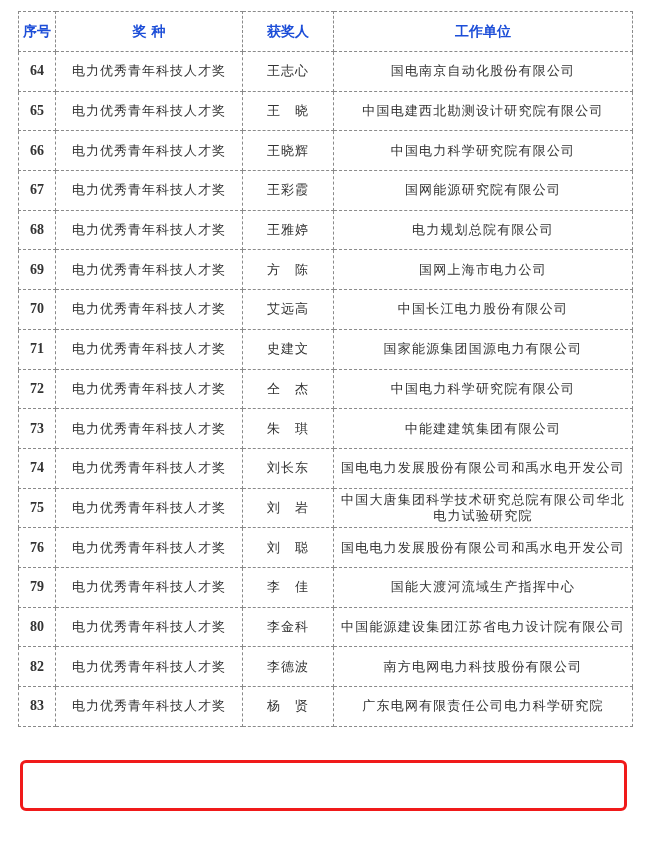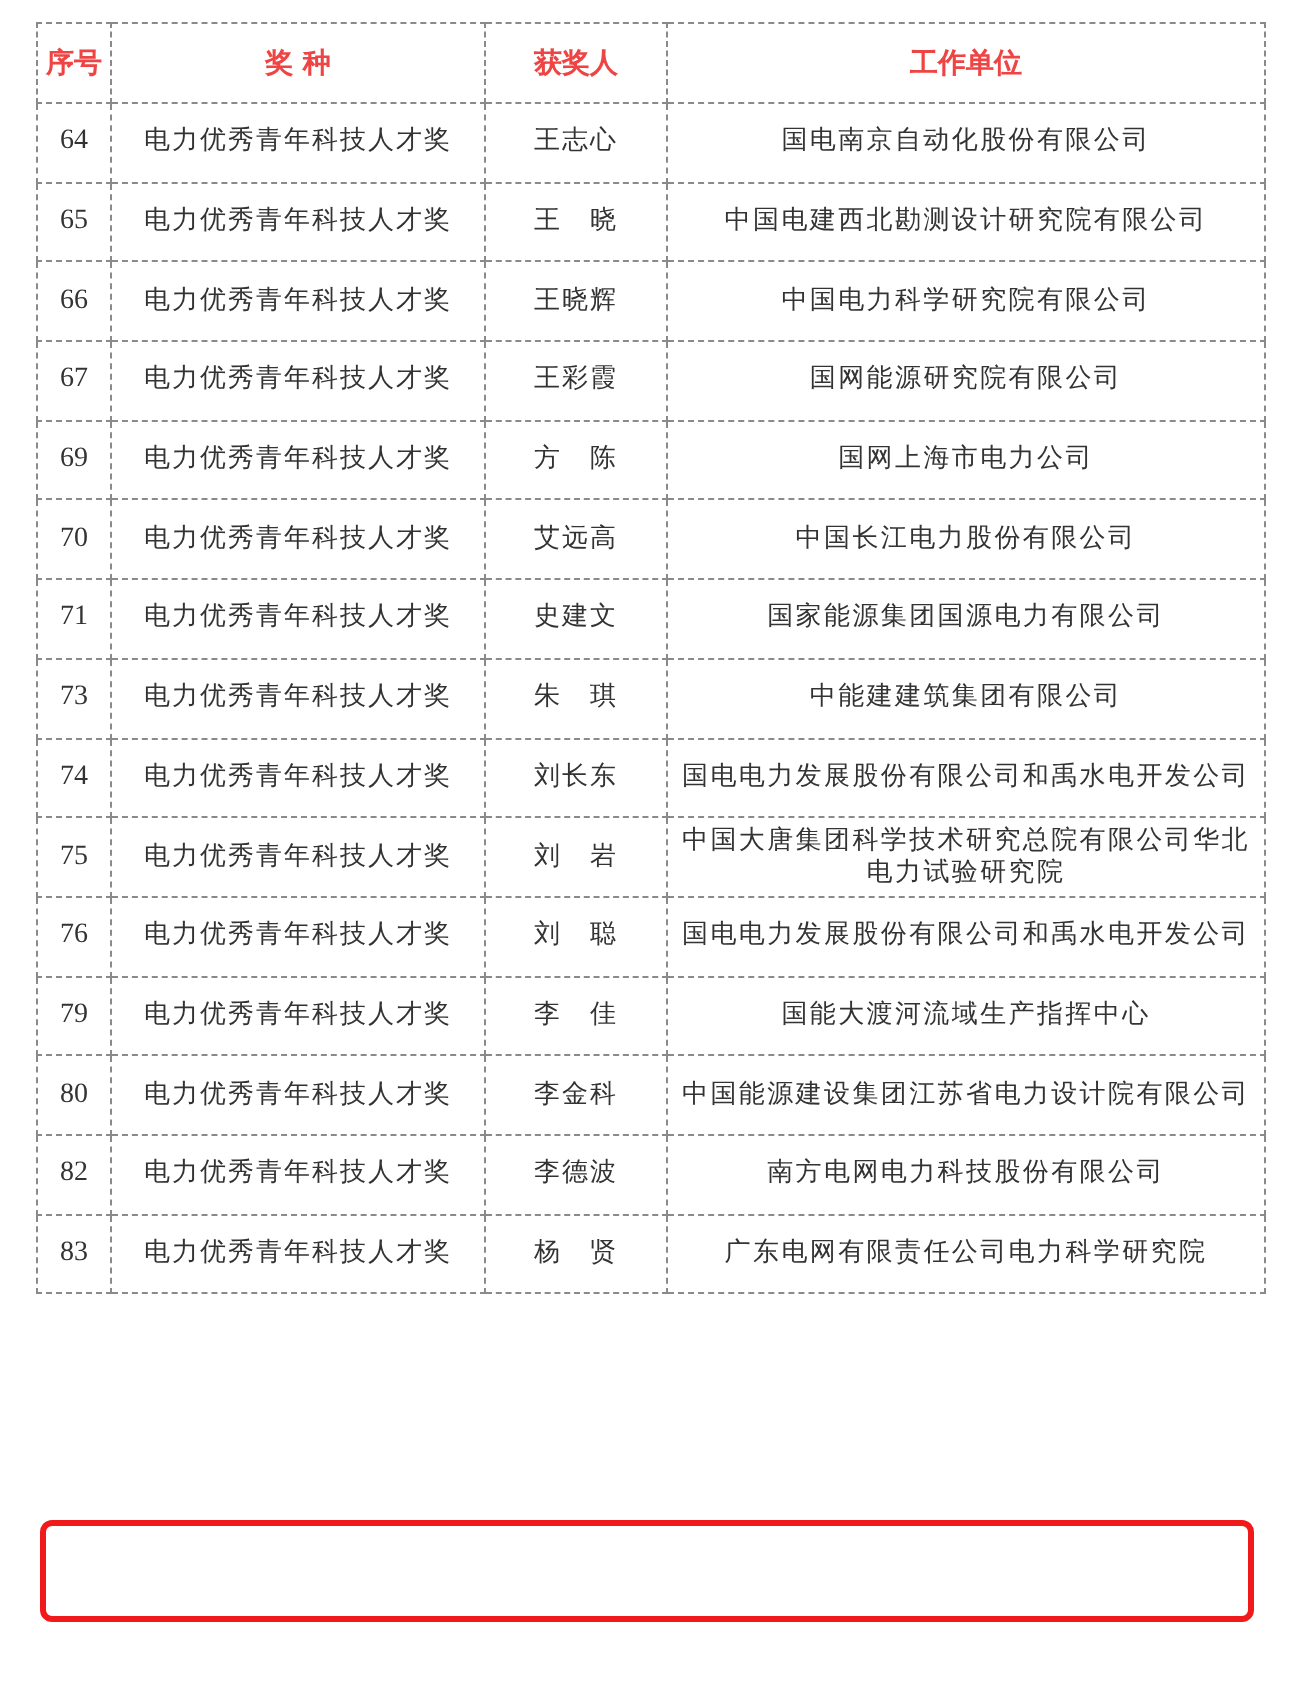--- a/index.html
+++ b/index.html
@@ -35,33 +35,34 @@
       text-align: center;
       vertical-align: middle;
       padding: 0 2px;
       overflow: hidden;
     }
     th {
       height: 39px;
       font-family: "DejaVu Sans", "Liberation Sans", sans-serif;
       font-weight: bold;
       font-size: 14px;
-      color: #ef4444;
+      color: #1d4ed8;
     }
     td {
       height: 38.7px;
       font-size: 13px;
       color: #333;
       letter-spacing: 1px;
       line-height: 16px;
     }
     td.no {
       font-family: "Liberation Serif", "DejaVu Serif", serif;
       font-size: 14px;
       letter-spacing: 0;
+      font-weight: bold;
     }
     td.name { letter-spacing: 1px; }
     td.unit { letter-spacing: 1.2px; }
     .highlight-box {
       position: absolute;
       left: 20px;
       top: 760px;
       width: 601px;
       height: 45px;
       border: 3px solid #f01a1a;
@@ -107,36 +108,48 @@
         <td class="name">王晓辉</td>
         <td class="unit">中国电力科学研究院有限公司</td>
       </tr>
       <tr>
         <td class="no">67</td>
         <td>电力优秀青年科技人才奖</td>
         <td class="name">王彩霞</td>
         <td class="unit">国网能源研究院有限公司</td>
       </tr>
       <tr>
+        <td class="no">68</td>
+        <td>电力优秀青年科技人才奖</td>
+        <td class="name">王雅婷</td>
+        <td class="unit">电力规划总院有限公司</td>
+      </tr>
+      <tr>
         <td class="no">69</td>
         <td>电力优秀青年科技人才奖</td>
         <td class="name">方　陈</td>
         <td class="unit">国网上海市电力公司</td>
       </tr>
       <tr>
         <td class="no">70</td>
         <td>电力优秀青年科技人才奖</td>
         <td class="name">艾远高</td>
         <td class="unit">中国长江电力股份有限公司</td>
       </tr>
       <tr>
         <td class="no">71</td>
         <td>电力优秀青年科技人才奖</td>
         <td class="name">史建文</td>
         <td class="unit">国家能源集团国源电力有限公司</td>
+      </tr>
+      <tr>
+        <td class="no">72</td>
+        <td>电力优秀青年科技人才奖</td>
+        <td class="name">仝　杰</td>
+        <td class="unit">中国电力科学研究院有限公司</td>
       </tr>
       <tr>
         <td class="no">73</td>
         <td>电力优秀青年科技人才奖</td>
         <td class="name">朱　琪</td>
         <td class="unit">中能建建筑集团有限公司</td>
       </tr>
       <tr>
         <td class="no">74</td>
         <td>电力优秀青年科技人才奖</td>

